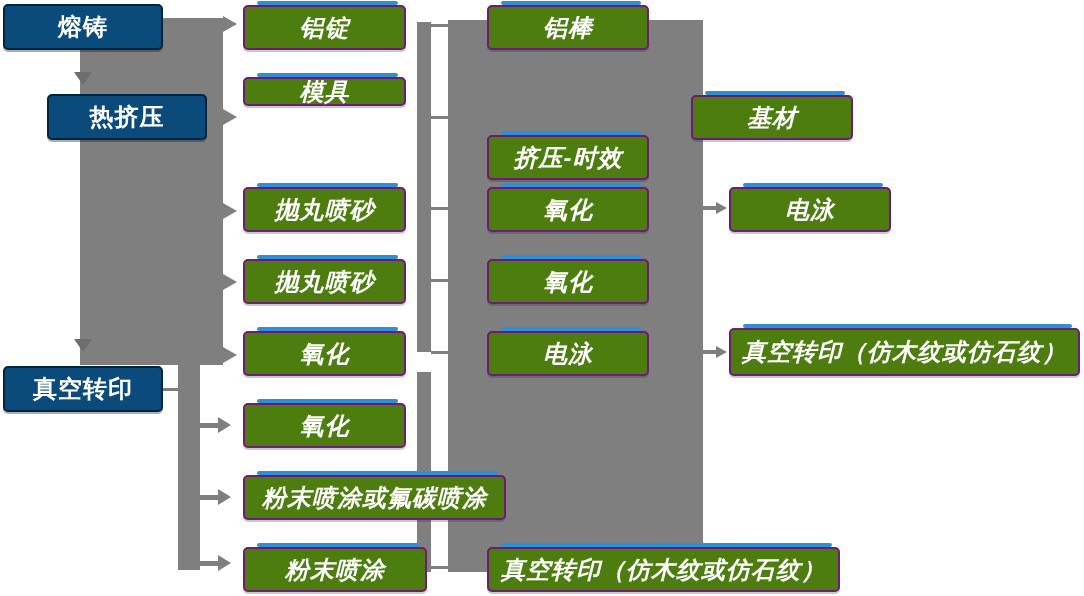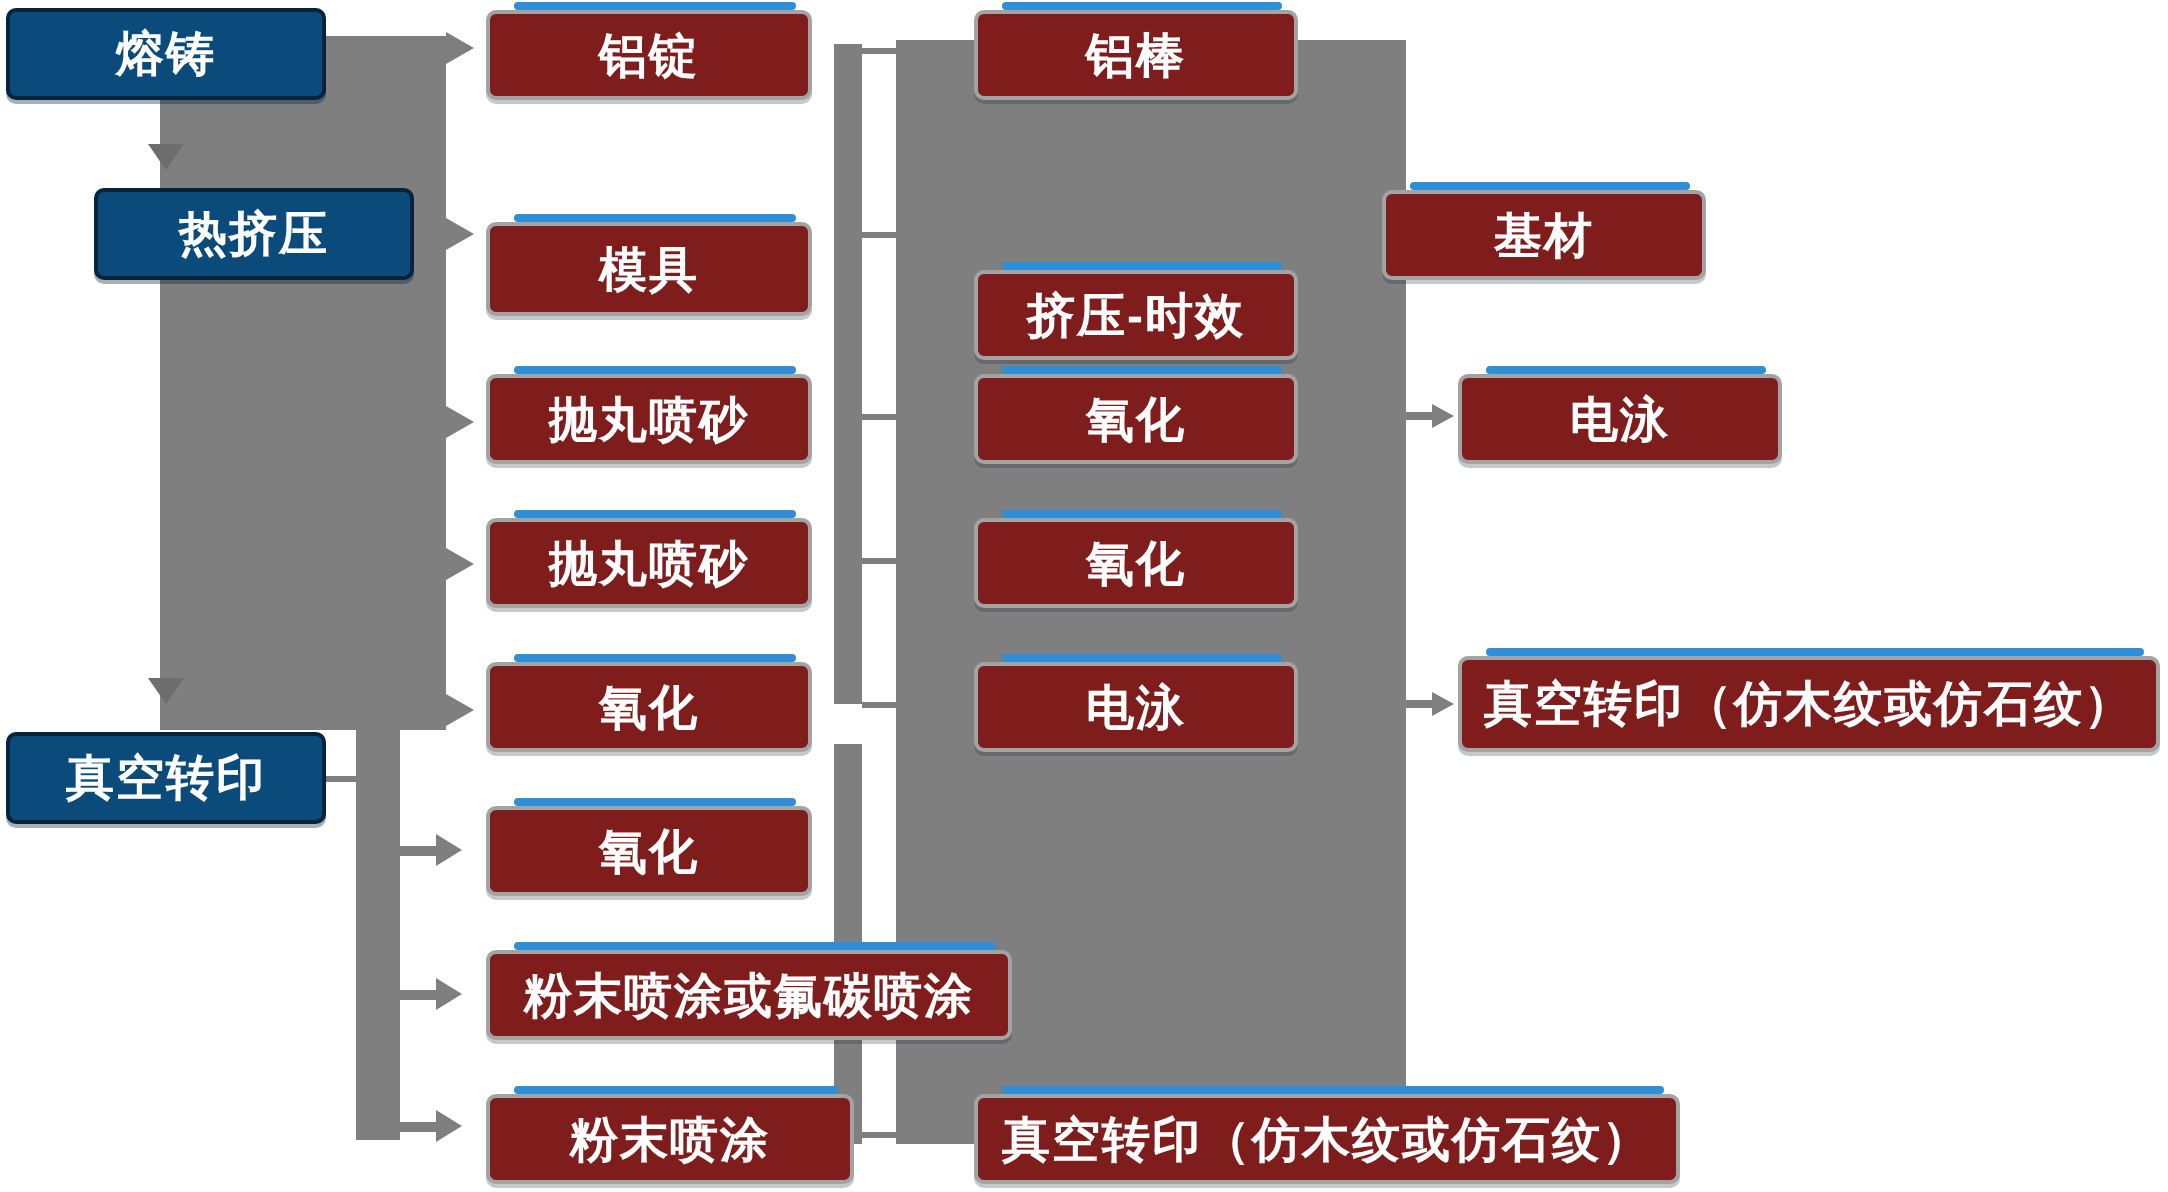--- a/index.html
+++ b/index.html
@@ -33,23 +33,24 @@
     box-sizing: border-box;
     border-radius: 5px;
     color: #ffffff;
     font-weight: bold;
     font-size: 24px;
     letter-spacing: 1px;
     text-align: center;
     white-space: nowrap;
   }
   .node.blue {
-    background: #7f1d1d;
-    border: 2px solid #a3a3a3;
+    background: #4d7c0f;
+    border: 2px solid #701a75;
     box-shadow: 0 2px 0 rgba(20,40,60,0.25);
+    font-style: italic;
   }
   .node.blue::before {
     content: "";
     position: absolute;
     top: -6px;
     left: 12px;
     right: 6px;
     height: 4px;
     background: #2e8fd6;
     border-radius: 2px;
@@ -105,21 +106,21 @@
     </div>
     <div class="node dark" style="left: 3px; top: 94px; width: 160px; height: 46px; margin-left: 44px;">
       <span class="label">热挤压</span>
     </div>
     <div class="node dark" style="left: 3px; top: 366px; width: 160px; height: 46px;">
       <span class="label">真空转印</span>
     </div>
     <div class="node blue" style="left: 243px; top: 5px; width: 163px; height: 45px;">
       <span class="label">铝锭</span>
     </div>
-    <div class="node blue" style="left: 243px; top: 111px; width: 163px; height: 47px; text-align: center;">
+    <div class="node blue" style="left: 243px; top: 77px; width: 163px; height: 29px; text-align: center;">
       <span class="label">模具</span>
     </div>
     <div class="node blue" style="left: 243px; top: 187px; width: 163px; height: 45px;">
       <span class="label">抛丸喷砂</span>
     </div>
     <div class="node blue" style="left: 243px; top: 259px; width: 163px; height: 45px;">
       <span class="label">抛丸喷砂</span>
     </div>
     <div class="node blue" style="left: 243px; top: 331px; width: 163px; height: 45px;">
       <span class="label">氧化</span>

